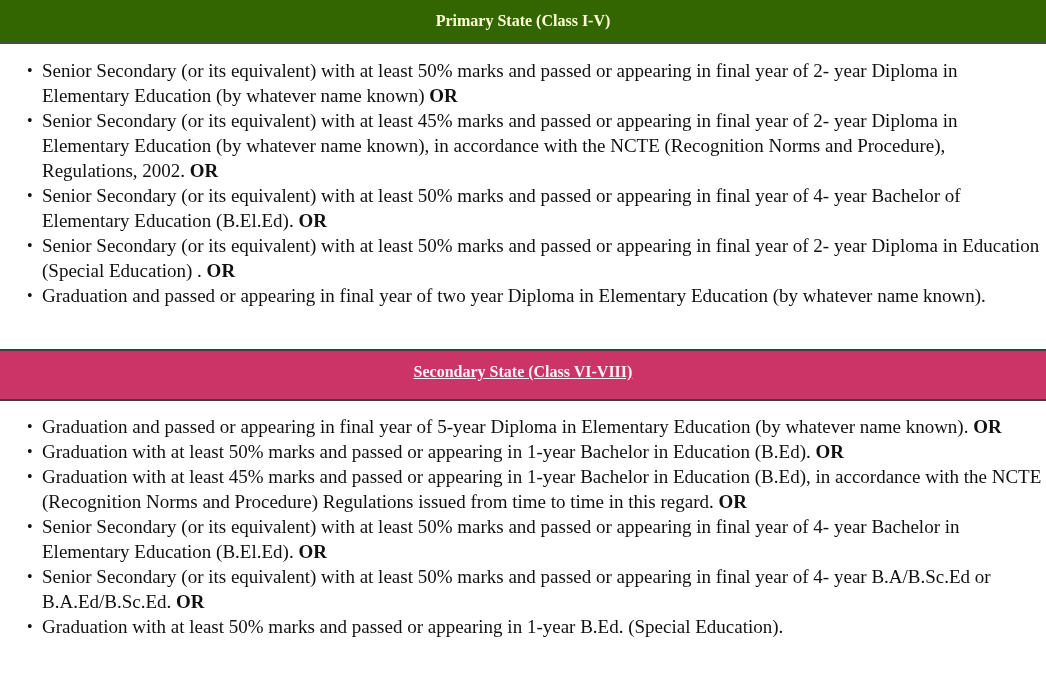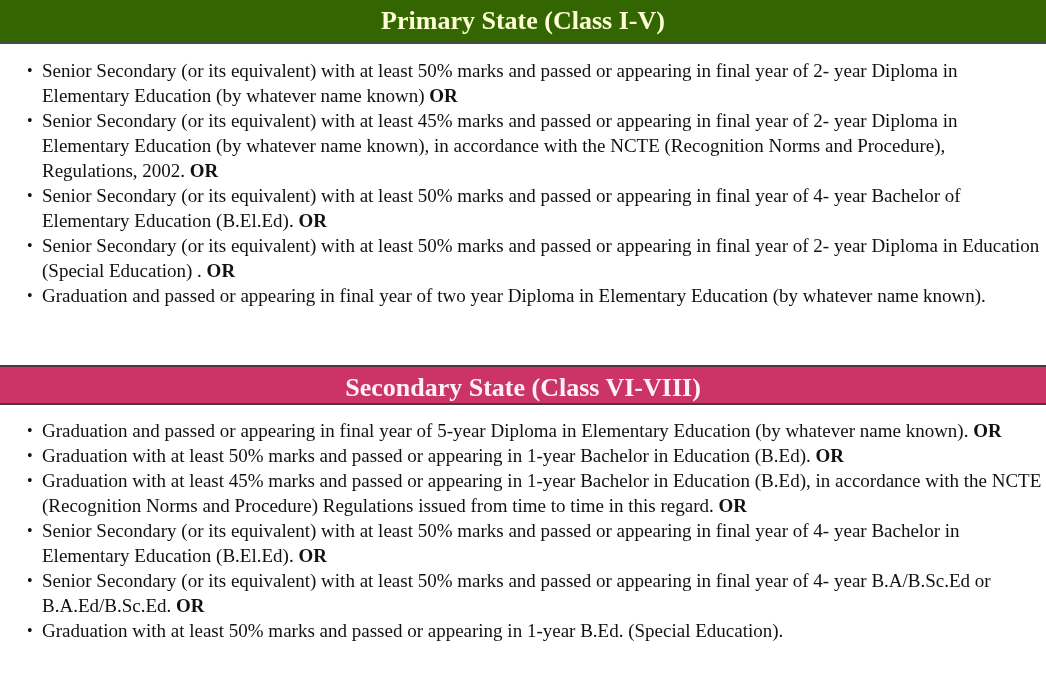--- a/index.html
+++ b/index.html
@@ -11,38 +11,39 @@
       width: 1046px;
       height: 700px;
       overflow: hidden;
       font-family: "Liberation Serif", "DejaVu Serif", serif;
       color: #111111;
     }
     .section-header {
       width: 1046px;
       text-align: center;
       font-weight: bold;
-      font-size: 26px;
+      font-size: 16px;
       box-sizing: border-box;
     }
     .primary-header {
       height: 44px;
       line-height: 42px;
       background: #336600;
       color: #ffffd6;
       border-bottom: 2px solid #4a4a4a;
     }
     .secondary-header {
-      margin-top: 16px;
-      height: 40px;
+      margin-top: 0;
+      height: 52px;
       line-height: 42px;
       background: #cc3366;
       color: #fff2f6;
       border-top: 2px solid #4a3a40;
       border-bottom: 2px solid #4a3a40;
+      text-decoration: underline;
     }
     ul.req-list {
       margin: 0;
       padding: 0 0 0 42px;
       list-style: none;
       font-size: 19px;
       line-height: 25px;
     }
     ul.req-list li {
       position: relative;

